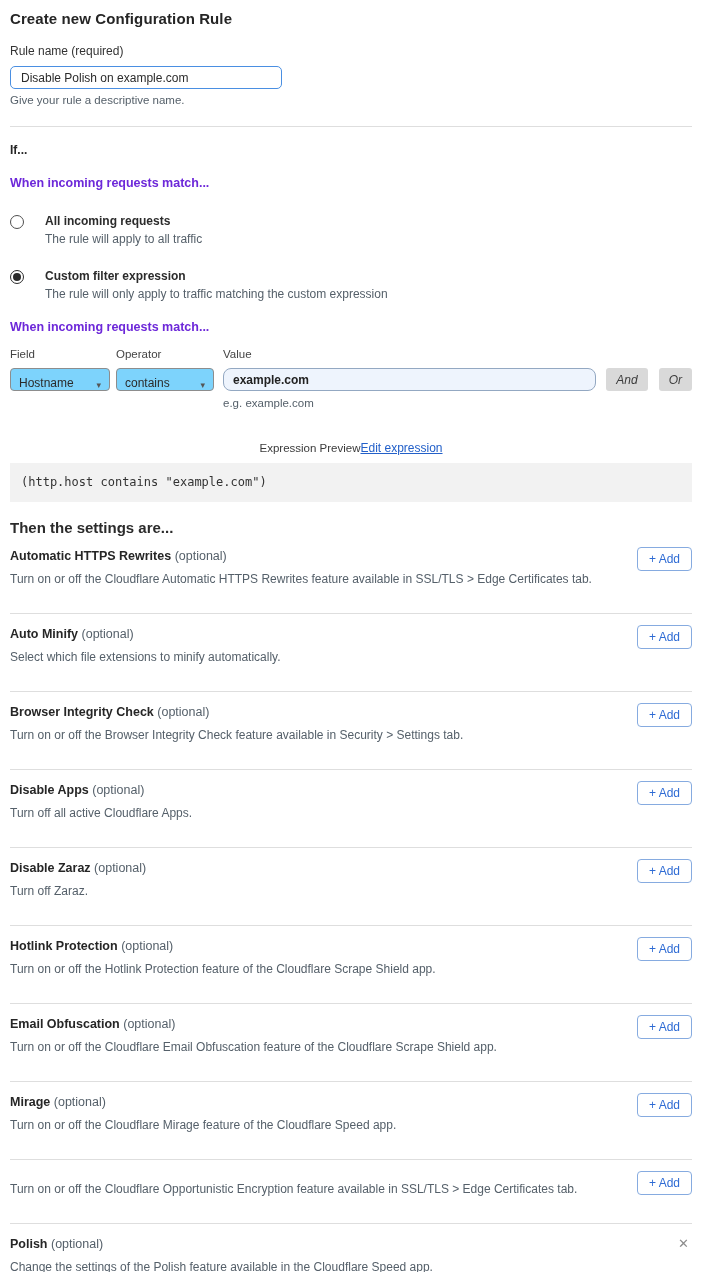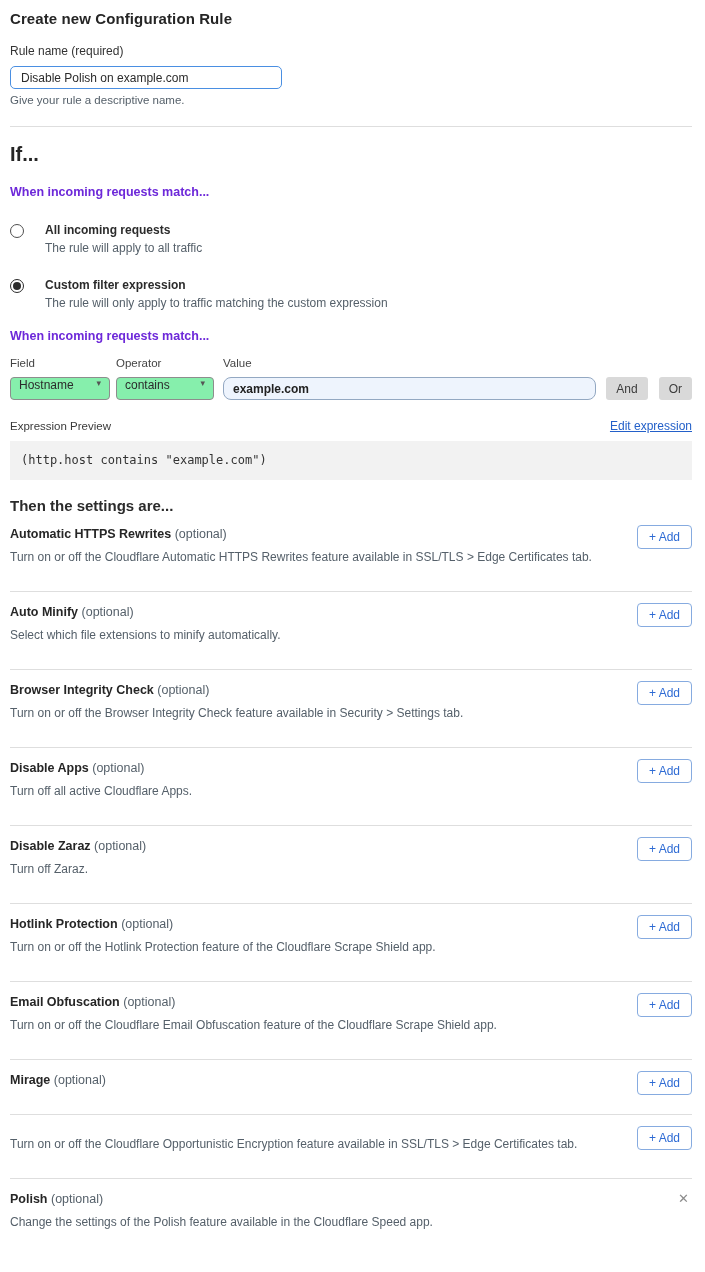--- a/index.html
+++ b/index.html
@@ -12,21 +12,21 @@
   }
   .page-title { font-size:15px; font-weight:700; color:#252525; letter-spacing:.1px; }
   .field-label { font-size:12px; color:#333; margin-top:17px; }
   .rule-name-input {
     margin-top:8px; width:272px; height:23px; padding:0 10px;
     border:1px solid #4a8fe2; border-radius:5px; font-size:12px; color:#2b2b2b;
     font-family:"Liberation Sans", sans-serif; outline:none; background:#fff;
   }
   .help-text { font-size:11.5px; color:#55606a; margin-top:5px; }
   hr.divider { border:none; border-top:1px solid #dedede; margin-top:20px; }
-  .if-heading { font-size:20px; font-weight:700; color:#252525; margin-top:16px; }
+  .if-heading { font-size:12px; font-weight:700; color:#252525; margin-top:16px; }
   .sub-heading { font-size:12.5px; font-weight:700; color:#6d28d9; margin-top:19px; }
   .radio-row { display:flex; margin-top:24px; cursor:pointer; }
   .radio-row + .radio-row { margin-top:23px; }
   .radio {
     width:14px; height:14px; border:1px solid #4f4f4f; border-radius:50%;
     margin:1px 0 0 0; flex:0 0 auto; position:relative; background:#fff;
   }
   .radio.selected { border-color:#2b2b2b; }
   .radio.selected::after {
     content:""; position:absolute; left:2px; top:2px; width:8px; height:8px;
@@ -35,39 +35,39 @@
   .radio-texts { margin-left:21px; }
   .radio-label { font-size:12px; font-weight:700; color:#2b2b2b; }
   .radio-desc { font-size:12px; color:#55606a; margin-top:4px; }
 
   .builder-row { display:flex; align-items:flex-start; margin-top:14px; }
   .col-label { font-size:11.5px; color:#444; margin-bottom:8px; }
   .field-col { width:100px; }
   .operator-col { width:98px; margin-left:6px; }
   .value-col { flex:1; margin-left:9px; }
   .select {
-    display:flex; align-items:flex-start; justify-content:space-between;
+    display:flex; align-items:flex-end; justify-content:space-between;
     height:23px; padding:0 8px; border:1px solid #8d8d8d; border-radius:4px;
-    background:#86efac; font-size:12px; color:#2b2b2b; cursor:pointer;
+    background:#7dd3fc; font-size:12px; color:#2b2b2b; cursor:pointer;
   }
   .chev { font-size:9px; color:#555; margin-left:6px; }
   .value-input {
     width:100%; height:23px; padding:0 9px; border:1px solid #93a8c2; border-radius:8px;
     background:#eef4fd; font-size:12px; font-weight:600; color:#222;
     font-family:"Liberation Sans", sans-serif; outline:none;
   }
   .value-hint { font-size:11.5px; color:#55606a; margin-top:6px; }
   .andor {
     margin-left:10px; margin-top:20px; height:23px; padding:0 10px;
     background:#d9d9d9; border:none; border-radius:3px; font-size:12px; color:#3c3c3c;
-    font-family:"Liberation Sans", sans-serif; cursor:pointer;
+    font-family:"Liberation Sans", sans-serif; cursor:pointer;font-style:italic;
   }
   .andor.or { margin-left:11px; }
 
-  .preview-row { display:flex; justify-content:space-between; align-items:baseline; margin-top:19px; }
+  .preview-row { display:flex; justify-content:center; align-items:baseline; margin-top:32px; }
   .preview-label { font-size:11.5px; color:#3a3a3a; }
   .edit-link { font-size:12px; color:#2360c9; text-decoration:underline; cursor:pointer; }
   .code-block {
     margin-top:8px; background:#f2f2f2; padding:12px 11px 13px;
     font-family:"DejaVu Sans Mono", monospace; font-size:12px; color:#333;
   }
 
   .settings-heading { font-size:15px; font-weight:700; color:#2b2b2b; margin-top:17px; }
   .setting { position:relative; padding:13px 0 27px; }
   .setting-title { font-size:12.5px; color:#55606a; }
@@ -127,20 +127,21 @@
     <div class="operator-col">
       <div class="col-label">Operator</div>
       <div class="select">
         <span>contains</span>
         <span class="chev">▾</span>
       </div>
     </div>
     <div class="value-col">
       <div class="col-label">Value</div>
       <input class="value-input" value="example.com" style="">
+      <div class="value-hint">e.g. example.com</div>
     </div>
     <button class="andor">And</button>
     <button class="andor or">Or</button>
   </div>
 
   <div class="preview-row">
     <span class="preview-label">Expression Preview</span>
     <a class="edit-link">Edit expression</a>
   </div>
   <div class="code-block">
@@ -187,20 +188,21 @@
       </section>
       <hr class="divider" style="margin-top: 0px;">
       <section class="setting">
         <div class="setting-title"><b>Email Obfuscation</b> <span>(optional)</span></div>
         <div class="setting-desc">Turn on or off the Cloudflare Email Obfuscation feature of the Cloudflare Scrape Shield app.</div>
         <button class="add-btn">+ Add</button>
       </section>
       <hr class="divider" style="margin-top: 0px;">
       <section class="setting">
         <div class="setting-title"><b>Mirage</b> <span>(optional)</span></div>
+        <div class="setting-desc">Turn on or off the Cloudflare Mirage feature of the Cloudflare Speed app.</div>
         <button class="add-btn">+ Add</button>
       </section>
       <hr class="divider" style="margin-top: 0px;">
       <section class="setting">
         <div class="setting-desc">Turn on or off the Cloudflare Opportunistic Encryption feature available in SSL/TLS &gt; Edge Certificates tab.</div>
         <button class="add-btn">+ Add</button>
       </section>
       <hr class="divider" style="margin-top: 0px;">
       <section class="setting">
         <div class="setting-title"><b>Polish</b> <span>(optional)</span></div>

